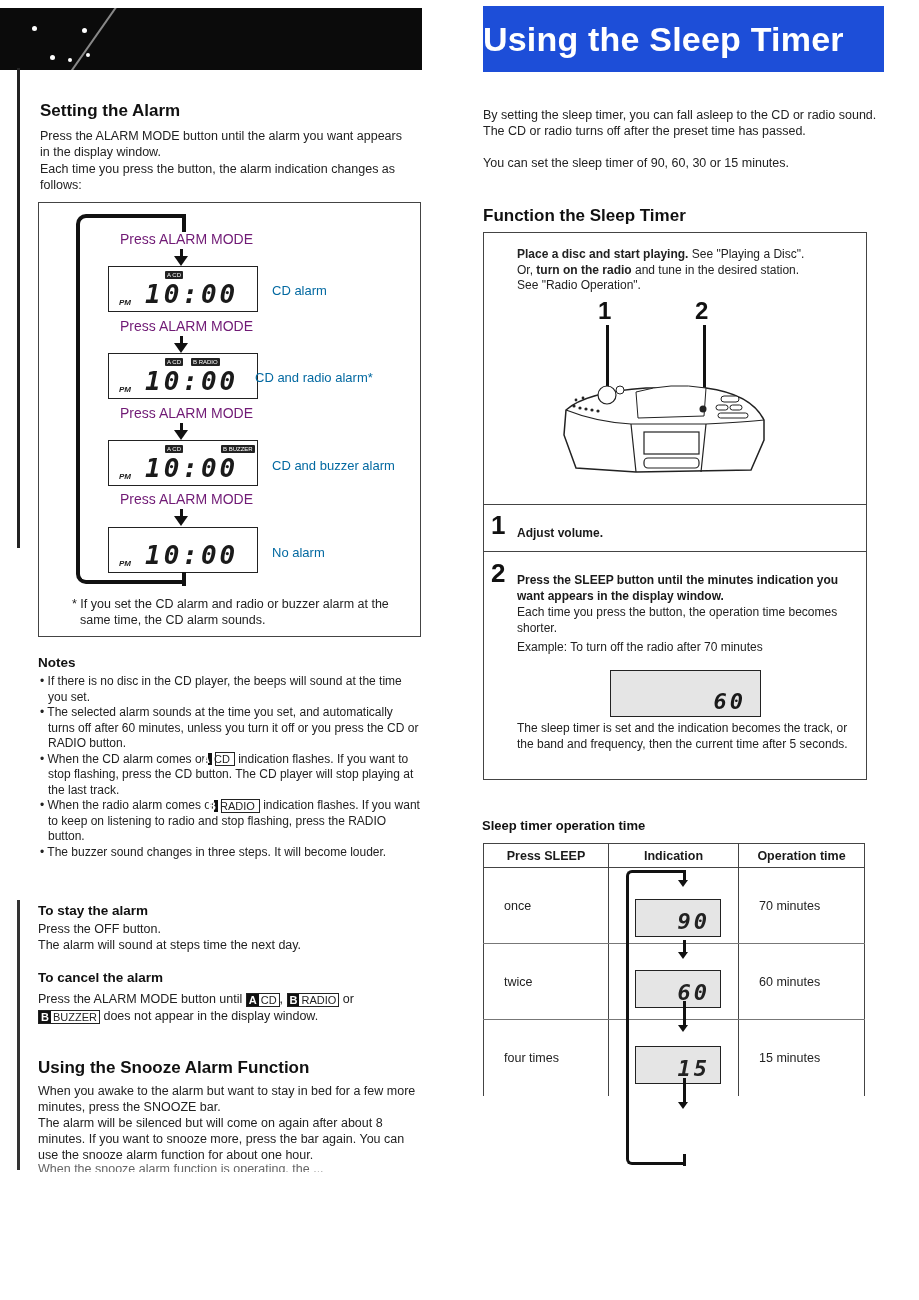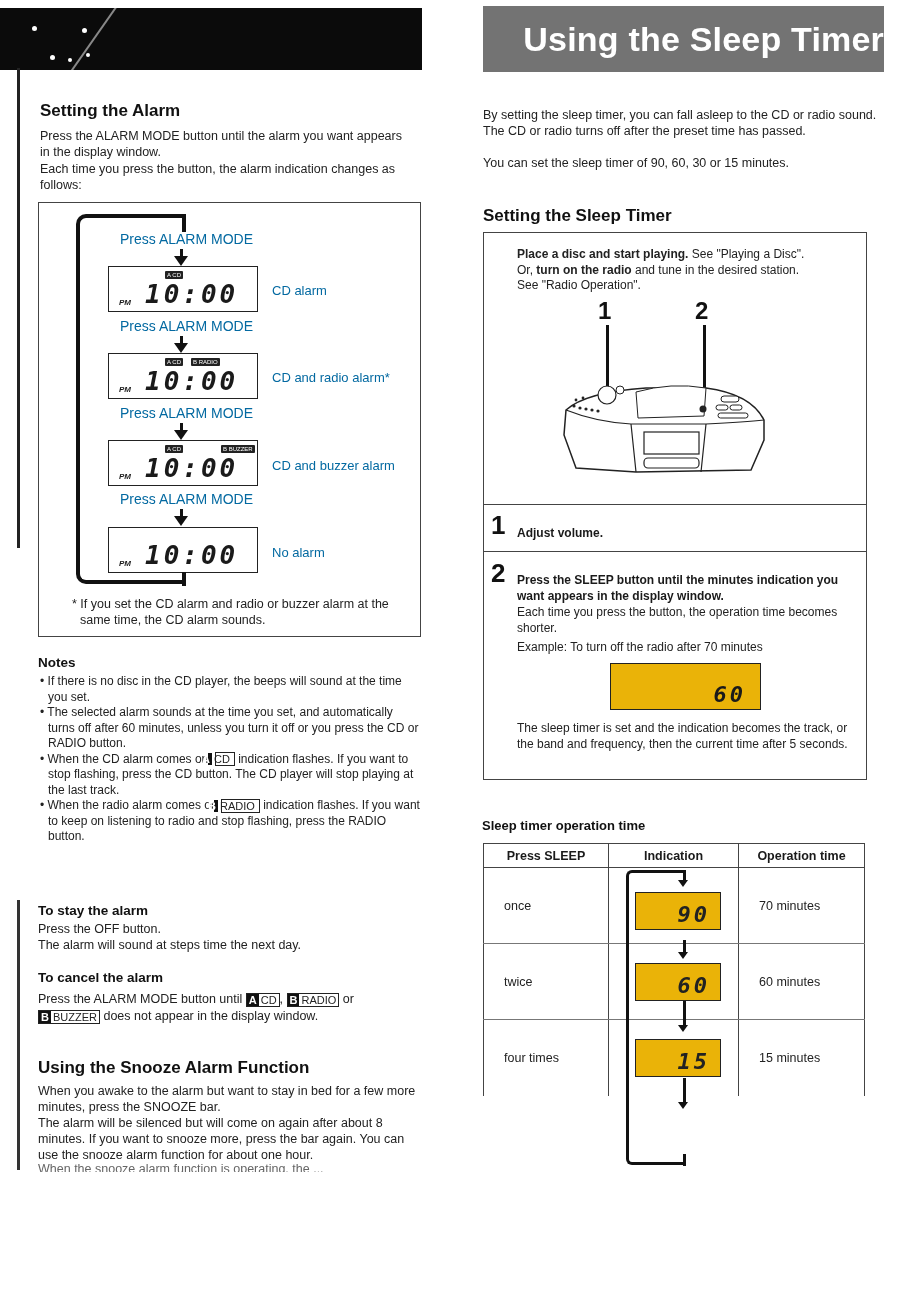--- a/index.html
+++ b/index.html
@@ -6,51 +6,51 @@
   body { width: 919px; height: 1300px; background: #fff; position: relative; font-family: "Liberation Sans", sans-serif; color: #1a1a1a; overflow: hidden; }
   .abs { position: absolute; }
 
   
   .left-band { left: 0; top: 8px; width: 422px; height: 62px; background: #0b0b0b; overflow: hidden; }
   .left-band .dot { position: absolute; width: 5px; height: 5px; background: #fff; border-radius: 50%; }
   .left-rule { left: 17px; top: 68px; width: 3px; height: 480px; background: #222; }
   .left-rule2 { left: 17px; top: 900px; width: 3px; height: 270px; background: #333; }
 
   
-  .title-bar { left: 483px; top: 6px; width: 401px; height: 66px; background: #737373; color: #fff; font-weight: bold; font-size: 34px; line-height: 66px; text-align: right; letter-spacing: 0.2px; }
+  .title-bar { left: 483px; top: 6px; width: 401px; height: 66px; background: #1d4ed8; color: #fff; font-weight: bold; font-size: 34px; line-height: 66px; text-align: left; letter-spacing: 0.2px; }
 
   h2.sec { font-size: 17px; font-weight: bold; color: #111; }
   h3.sub { font-size: 13.5px; font-weight: bold; color: #111; }
   p.body, .body { font-size: 12.5px; line-height: 16px; color: #222; }
 
   
   .diagram-box { left: 38px; top: 202px; width: 383px; height: 435px; border: 1px solid #444; }
   .loop-line { border: 4px solid #111; border-right: none; border-radius: 10px 0 0 10px; }
-  .press-label { font-size: 14px; color: #0369a1; }
+  .press-label { font-size: 14px; color: #701a75; }
   .arrow-down { width: 0; height: 0; border-left: 7px solid transparent; border-right: 7px solid transparent; border-top: 10px solid #111; }
   .arrow-stem { width: 3px; background: #111; }
   .lcd { width: 150px; height: 46px; border: 1.5px solid #222; background: #fff; }
   .lcd .pm { position: absolute; left: 10px; bottom: 4px; font-size: 8px; font-weight: bold; font-style: italic; }
   .lcd .digits { position: absolute; left: 36px; bottom: 2px; font-family: "DejaVu Sans Mono", monospace; font-size: 26px; font-style: italic; font-weight: bold; letter-spacing: 3px; line-height: 30px; }
   .badge { position: absolute; top: 4px; height: 8px; background: #222; color: #fff; font-size: 6px; line-height: 8px; padding: 0 2px; border-radius: 1px; }
   .mode-label { font-size: 13px; color: #0369a1; }
   .footnote { font-size: 12.5px; line-height: 16px; color: #222; }
 
   
   ul.notes { list-style: none; }
   ul.notes li { font-size: 12px; line-height: 15.5px; color: #222; padding-left: 8px; text-indent: -8px; }
   .ind { display: inline-block; border: 1px solid #222; font-size: 11px; line-height: 12px; padding: 0 2px 0 0; vertical-align: middle; }
   .ind b { display: inline-block; background: #111; color: #fff; padding: 0 2px; margin-right: 2px; }
 
   
   .step-box { left: 483px; top: 232px; width: 384px; height: 548px; border: 1px solid #444; }
   .divider { height: 1px; background: #444; }
   .bignum { font-size: 26px; font-weight: bold; color: #111; }
   .bold { font-weight: bold; }
-  .lcd-small { border: 1.5px solid #222; background: #eab308; }
+  .lcd-small { border: 1.5px solid #222; background: #e5e5e5; margin-top: 7px; }
   .lcd-small .digits { position: absolute; right: 14px; bottom: 2px; font-family: "DejaVu Sans Mono", monospace; font-size: 22px; font-style: italic; font-weight: bold; letter-spacing: 3px; }
 
   
   table.sleep { position: absolute; left: 483px; top: 843px; width: 382px; border-collapse: collapse; }
   table.sleep th { font-size: 12.5px; font-weight: bold; border: 1px solid #444; height: 24px; text-align: center; }
   table.sleep td { font-size: 12.5px; border: 1px solid #444; border-bottom: 1px solid #777; height: 76px; color: #222; }
   table.sleep td.c1 { padding-left: 20px; width: 125px; }
   table.sleep td.c2 { width: 130px; position: relative; text-align: center; }
   table.sleep td.c3 { padding-left: 20px; }
   table.sleep tr:last-child td { border-bottom: none; }
@@ -89,21 +89,21 @@
 
 <div class="abs press-label" style="left:120px;top:318px">Press ALARM MODE</div>
 <div class="abs arrow-stem" style="left:180px;top:336px;height:8px"></div>
 <div class="abs arrow-down" style="left:174px;top:343px"></div>
 <div class="abs lcd" style="left:108px;top:353px">
   <span class="badge" style="left:56px">A CD</span>
   <span class="badge" style="left:82px">B RADIO</span>
   <span class="pm">PM</span>
   <span class="digits">10:00</span>
 </div>
-<div class="abs mode-label" style="left:272px;top:370px">CD and radio alarm*</div>
+<div class="abs mode-label" style="left:255px;top:370px">CD and radio alarm*</div>
 
 <div class="abs press-label" style="left:120px;top:405px">Press ALARM MODE</div>
 <div class="abs arrow-stem" style="left:180px;top:423px;height:8px"></div>
 <div class="abs arrow-down" style="left:174px;top:430px"></div>
 <div class="abs lcd" style="left:108px;top:440px">
   <span class="badge" style="left:56px">A CD</span>
   <span class="badge" style="left:112px">B BUZZER</span>
   <span class="pm">PM</span>
   <span class="digits">10:00</span>
 </div>
@@ -120,20 +120,21 @@
 <div class="abs" style="left:182px;top:572px;width:4px;height:14px;background:#111"></div>
 
 <p class="abs footnote" style="left:72px;top:596px;width:330px;padding-left:8px;text-indent:-8px">* If you set the CD alarm and radio or buzzer alarm at the same time, the CD alarm sounds.</p>
 
 <h3 class="abs sub" style="left:38px;top:655px">Notes</h3>
 <ul class="abs notes" style="left:40px;top:674px;width:380px">
   <li>• <span>If there is no disc in the CD player, the beeps will sound at the time you set.</span></li>
   <li>• <span>The selected alarm sounds at the time you set, and automatically turns off after 60 minutes, unless you turn it off or you press the CD or RADIO button.</span></li>
   <li>• <span>When the CD alarm comes on, </span><span class="ind"><b>A</b><span>CD</span></span><span> indication flashes.  If you want to stop flashing, press the CD button.  The CD player will stop playing at the last track.</span></li>
   <li>• <span>When the radio alarm comes on </span><span class="ind"><b>B</b><span>RADIO</span></span><span> indication flashes. If you want to keep on listening to radio and stop flashing, press the RADIO button.</span></li>
+  <li>• <span>The buzzer sound changes in three steps.  It will become louder.</span></li>
 </ul>
 
 <h3 class="abs sub" style="left:38px;top:903px">To stay the alarm</h3>
 <p class="abs body" style="left:38px;top:921px">Press the OFF button.</p>
 <p class="abs body" style="left:38px;top:937px">The alarm will sound at steps time the next day.</p>
 
 <h3 class="abs sub" style="left:38px;top:970px">To cancel the alarm</h3>
 <p class="abs body" style="left:38px;top:991px;width:380px;line-height:17px">
   <span>Press the ALARM MODE button until </span><span class="ind"><b>A</b><span>CD</span></span><span>, </span><span class="ind"><b>B</b><span>RADIO</span></span><span> or</span>
   <span class="ind"><b>B</b><span>BUZZER</span></span><span> does not appear in the display window.</span>
@@ -143,21 +144,21 @@
 <p class="abs body" style="left:38px;top:1083px;width:385px">When you awake to the alarm but want to stay in bed for a few more minutes, press the SNOOZE bar.</p>
 <p class="abs body" style="left:38px;top:1115px;width:385px">The alarm will be silenced but will come on again after about 8 minutes.  If you want to snooze more, press the bar again.  You can use the snooze alarm function for about one hour.</p>
 <div class="abs" style="left:38px;top:1164px;width:385px;height:8px;overflow:hidden">
   <p class="body" style="margin-top:-3px;color:#666">When the snooze alarm function is operating, the ...</p>
 </div>
 
 <div class="abs title-bar">Using the Sleep Timer</div>
 <p class="abs body" style="left:483px;top:107px;width:395px">By setting the sleep timer, you can fall asleep to the CD or radio sound.  The CD or radio turns off after the preset time has passed.</p>
 <p class="abs body" style="left:483px;top:155px;width:395px">You can set the sleep timer of 90, 60, 30 or 15 minutes.</p>
 
-<h2 class="abs sec" style="left:483px;top:206px">Setting the Sleep Timer</h2>
+<h2 class="abs sec" style="left:483px;top:206px">Function the Sleep Timer</h2>
 
 <div class="abs step-box"></div>
 <p class="abs body" style="left:517px;top:247px;width:345px;font-size:12px;line-height:15.5px">
   <span class="bold">Place a disc and start playing.</span><span>  See "Playing a Disc".</span><br>
   <span>Or, </span><span class="bold">turn on the radio</span><span> and  tune in the desired station.</span><br>
   <span>See "Radio Operation".</span>
 </p>
 
 <div class="abs bignum" style="left:598px;top:297px;font-size:24px">1</div>
 <div class="abs bignum" style="left:695px;top:297px;font-size:24px">2</div>

